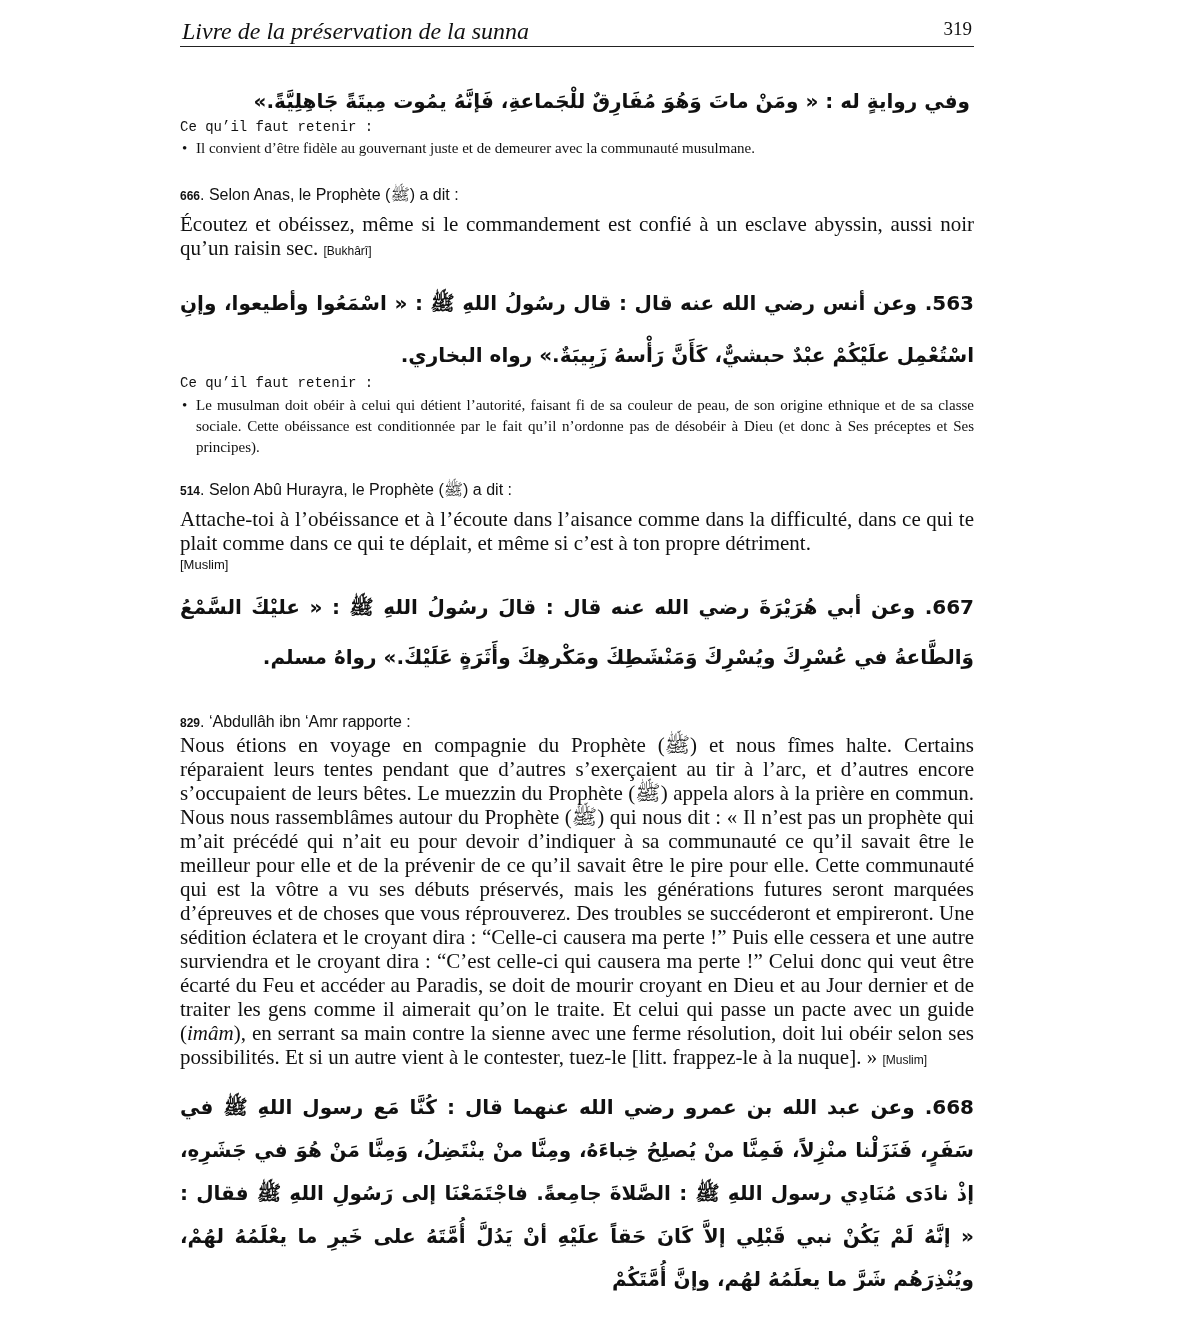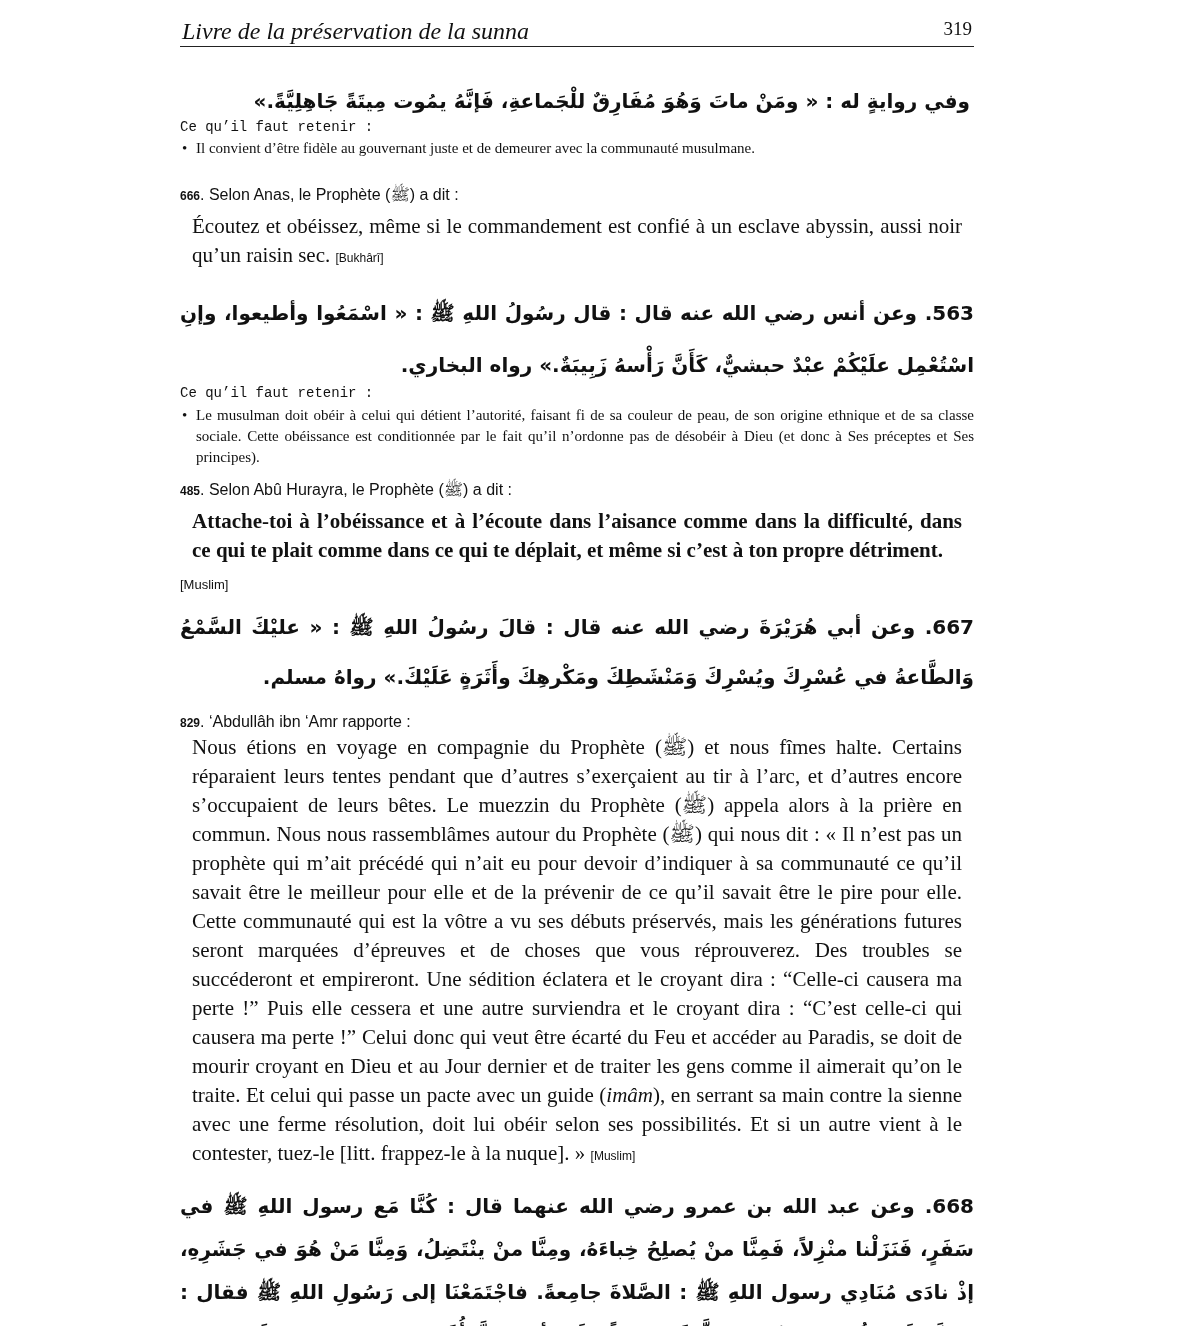--- a/index.html
+++ b/index.html
@@ -8,21 +8,21 @@
   .header { position:absolute; top:18px; left:0; width:794px; height:28px; border-bottom:1.5px solid #222; }
   .running-title { position:absolute; left:2px; top:0; font-family:"Liberation Serif", serif; font-style:italic; font-size:24px; }
   .page-num { position:absolute; right:2px; top:0; font-family:"Liberation Serif", serif; font-size:19px; }
   .ar { direction:rtl; text-align:right; font-family:"DejaVu Sans", sans-serif; font-size:20px; line-height:1.75; font-weight:bold; }
   .ar.justify { text-align:justify; text-align-last:right; }
   .retain-label { font-family:Liberation Mono, monospace; font-size:14px; margin:0; }
   .bullet { font-family:"Liberation Serif", serif; font-size:15px; line-height:21px; margin:0; padding-left:16px; text-indent:-14px; text-align:justify; }
   .bullet .dot { display:inline-block; width:14px; text-indent:0; }
   .hadith-head { font-family:"Liberation Sans", sans-serif; font-size:16px; margin:0; }
   .hadith-head .num { font-weight:bold; font-size:12px; }
-  .fr { font-family:"Liberation Serif", serif; font-size:21px; line-height:29px; margin:12px; text-align:justify; }
+  .fr { font-family:"Liberation Serif", serif; font-size:21px; line-height:24px; margin:0; text-align:justify; }
   .src { font-family:"Liberation Sans", sans-serif; font-size:12px; }
   .blk { position:absolute; left:0; width:794px; }
 </style>
 </head>
 <body>
 
 <div class="page">
 
   <div class="header">
     <span class="running-title">Livre de la préservation de la sunna</span>
@@ -37,22 +37,22 @@
 
   <div class="blk" style="top:185px;">
     <p class="hadith-head"><span class="num">666</span><span>. Selon Anas, le Prophète (ﷺ) a dit :</span></p>
     <p class="fr" style="margin-top:4px;"><span>Écoutez et obéissez, même si le commandement est confié à un esclave abyssin, aussi noir qu’un raisin sec.</span> <span class="src">[Bukhârî]</span></p>
     <p class="ar justify" style="margin:14px 0 0 0; line-height:52px;">563. وعن أنس رضي الله عنه قال : قال رسُولُ اللهِ ﷺ : « اسْمَعُوا وأطيعوا، وإنِ اسْتُعْمِل علَيْكُمْ عبْدٌ حبشيٌّ، كَأَنَّ رَأْسهُ زَبِيبَةٌ.» رواه البخاري.</p>
     <p class="retain-label" style="margin-top:-6px;">Ce qu’il faut retenir :</p>
     <p class="bullet" style="margin-top:4px;"><span class="dot">•</span><span>Le musulman doit obéir à celui qui détient l’autorité, faisant fi de sa couleur de peau, de son origine ethnique et de sa classe sociale. Cette obéissance est conditionnée par le fait qu’il n’ordonne pas de désobéir à Dieu (et donc à Ses préceptes et Ses principes).</span></p>
   </div>
 
   <div class="blk" style="top:480px;">
-    <p class="hadith-head"><span class="num">485</span><span>. Selon Abû Hurayra, le Prophète (ﷺ) a dit :</span></p>
-    <p class="fr" style="margin-top:4px;font-weight:bold;">Attache-toi à l’obéissance et à l’écoute dans l’aisance comme dans la difficulté, dans ce qui te plait comme dans ce qui te déplait, et même si c’est à ton propre détriment.</p>
+    <p class="hadith-head"><span class="num">514</span><span>. Selon Abû Hurayra, le Prophète (ﷺ) a dit :</span></p>
+    <p class="fr" style="margin-top:4px;">Attache-toi à l’obéissance et à l’écoute dans l’aisance comme dans la difficulté, dans ce qui te plait comme dans ce qui te déplait, et même si c’est à ton propre détriment.</p>
     <p class="src" style="margin:2px 0 0 0; font-size:13px;">[Muslim]</p>
     <p class="ar justify" style="margin:10px 0 0 0; line-height:50px;">667. وعن أبي هُرَيْرَةَ رضي الله عنه قال : قالَ رسُولُ اللهِ ﷺ : « عليْكَ السَّمْعُ وَالطَّاعةُ في عُسْرِكَ ويُسْرِكَ وَمَنْشَطِكَ ومَكْرهِكَ وأَثَرَةٍ عَلَيْكَ.» رواهُ مسلم.</p>
   </div>
 
   <div class="blk" style="top:713px;">
     <p class="hadith-head"><span class="num">829</span><span>. ‘Abdullâh ibn ‘Amr rapporte :</span></p>
     <p class="fr" style="margin-top:2px;"><span>Nous étions en voyage en compagnie du Prophète (ﷺ) et nous fîmes halte. Certains réparaient leurs tentes pendant que d’autres s’exerçaient au tir à l’arc, et d’autres encore s’occupaient de leurs bêtes. Le muezzin du Prophète (ﷺ) appela alors à la prière en commun. Nous nous rassemblâmes autour du Prophète (ﷺ) qui nous dit : « Il n’est pas un prophète qui m’ait précédé qui n’ait eu pour devoir d’indiquer à sa communauté ce qu’il savait être le meilleur pour elle et de la prévenir de ce qu’il savait être le pire pour elle. Cette communauté qui est la vôtre a vu ses débuts préservés, mais les générations futures seront marquées d’épreuves et de choses que vous réprouverez. Des troubles se succéderont et empireront. Une sédition éclatera et le croyant dira : “Celle-ci causera ma perte !” Puis elle cessera et une autre surviendra et le croyant dira : “C’est celle-ci qui causera ma perte !” Celui donc qui veut être écarté du Feu et accéder au Paradis, se doit de mourir croyant en Dieu et au Jour dernier et de traiter les gens comme il aimerait qu’on le traite. Et celui qui passe un pacte avec un guide (</span><em>imâm</em><span>), en serrant sa main contre la sienne avec une ferme résolution, doit lui obéir selon ses possibilités. Et si un autre vient à le contester, tuez-le [litt. frappez-le à la nuque]. »</span> <span class="src">[Muslim]</span></p>
     <p class="ar justify" style="margin:14px 0 0 0; line-height:43px;">668. وعن عبد الله بن عمرو رضي الله عنهما قال : كُنَّا مَع رسول اللهِ ﷺ في سَفَرٍ، فَنَزَلْنا منْزِلاً، فَمِنَّا منْ يُصلِحُ خِباءَهُ، ومِنَّا منْ ينْتَضِلُ، وَمِنَّا مَنْ هُوَ في جَشَرِهِ، إذْ نادَى مُنَادِي رسول اللهِ ﷺ : الصَّلاةَ جامِعةً. فاجْتَمَعْنَا إلى رَسُولِ اللهِ ﷺ فقال : « إنَّهُ لَمْ يَكُنْ نبي قَبْلِي إلاَّ كَانَ حَقاً علَيْهِ أنْ يَدُلَّ أُمَّتَهُ على خَيرِ ما يعْلَمُهُ لهُمْ، ويُنْذِرَهُم شَرَّ ما يعلَمُهُ لهُم، وإنَّ أُمَّتَكُمْ</p>
   </div>
 

